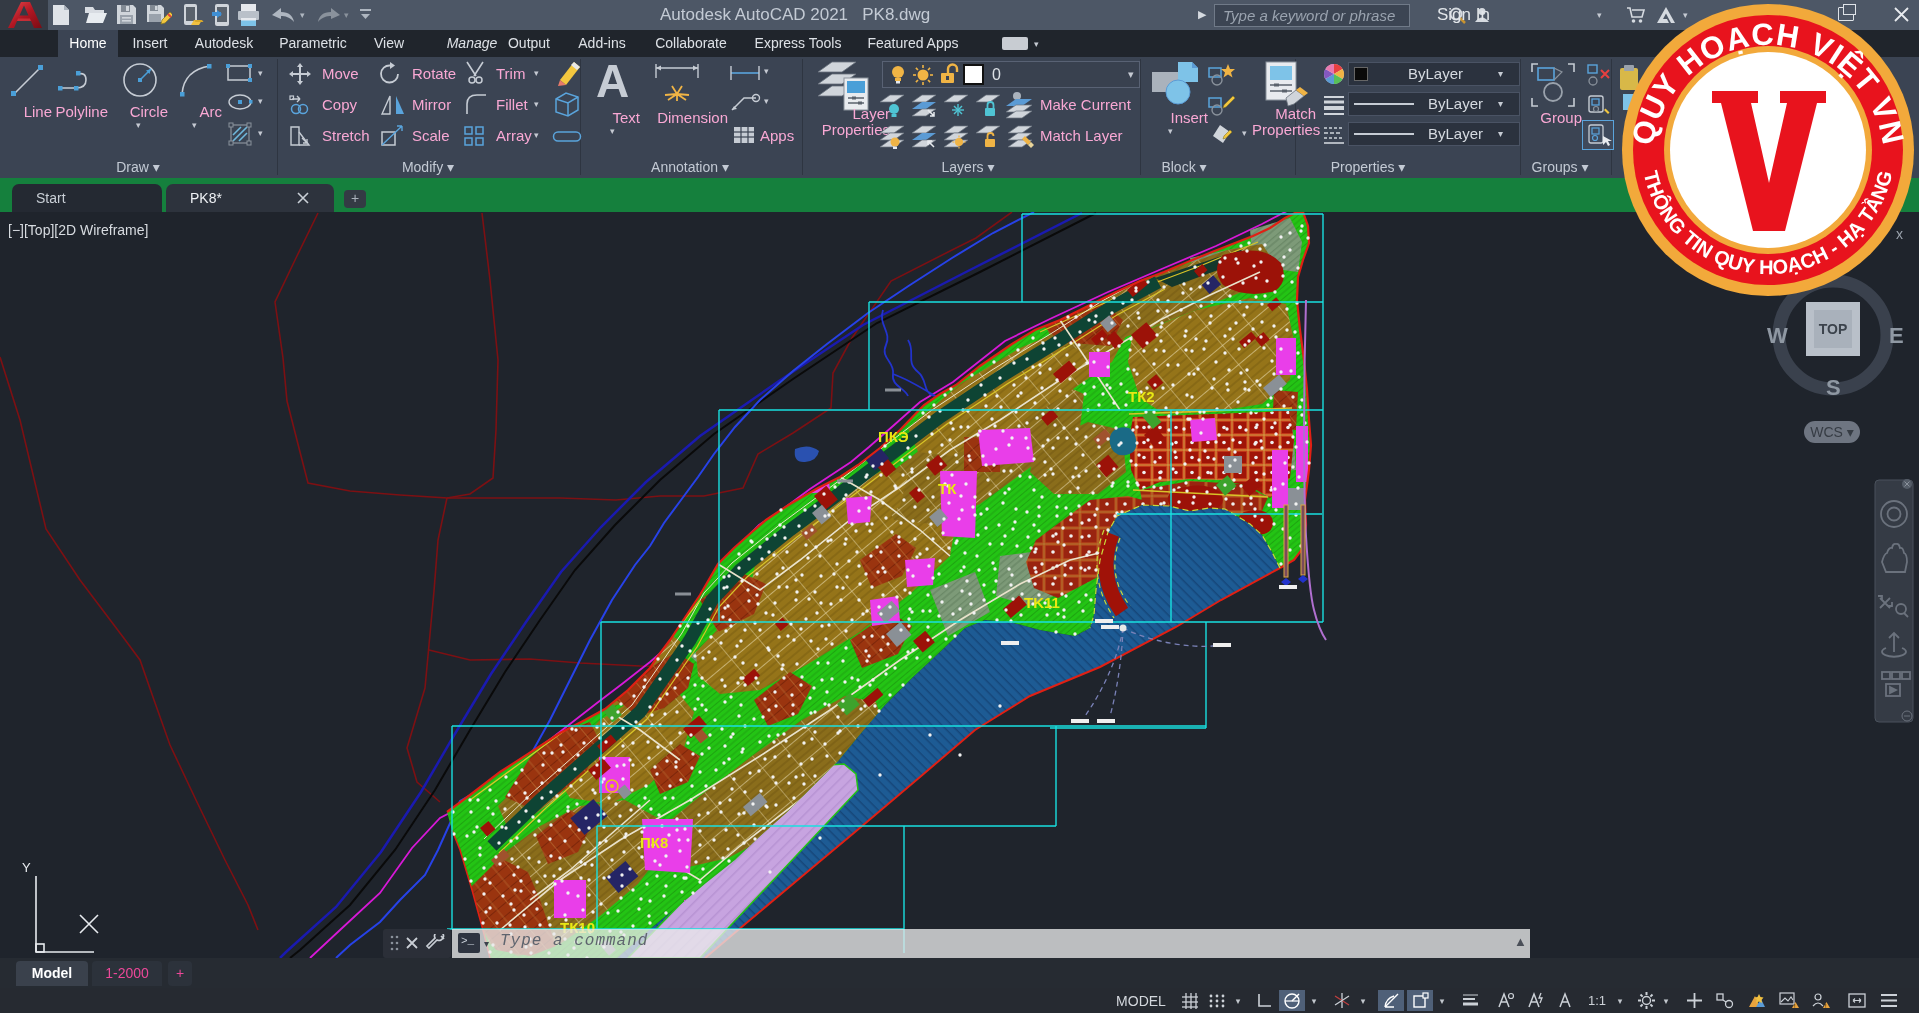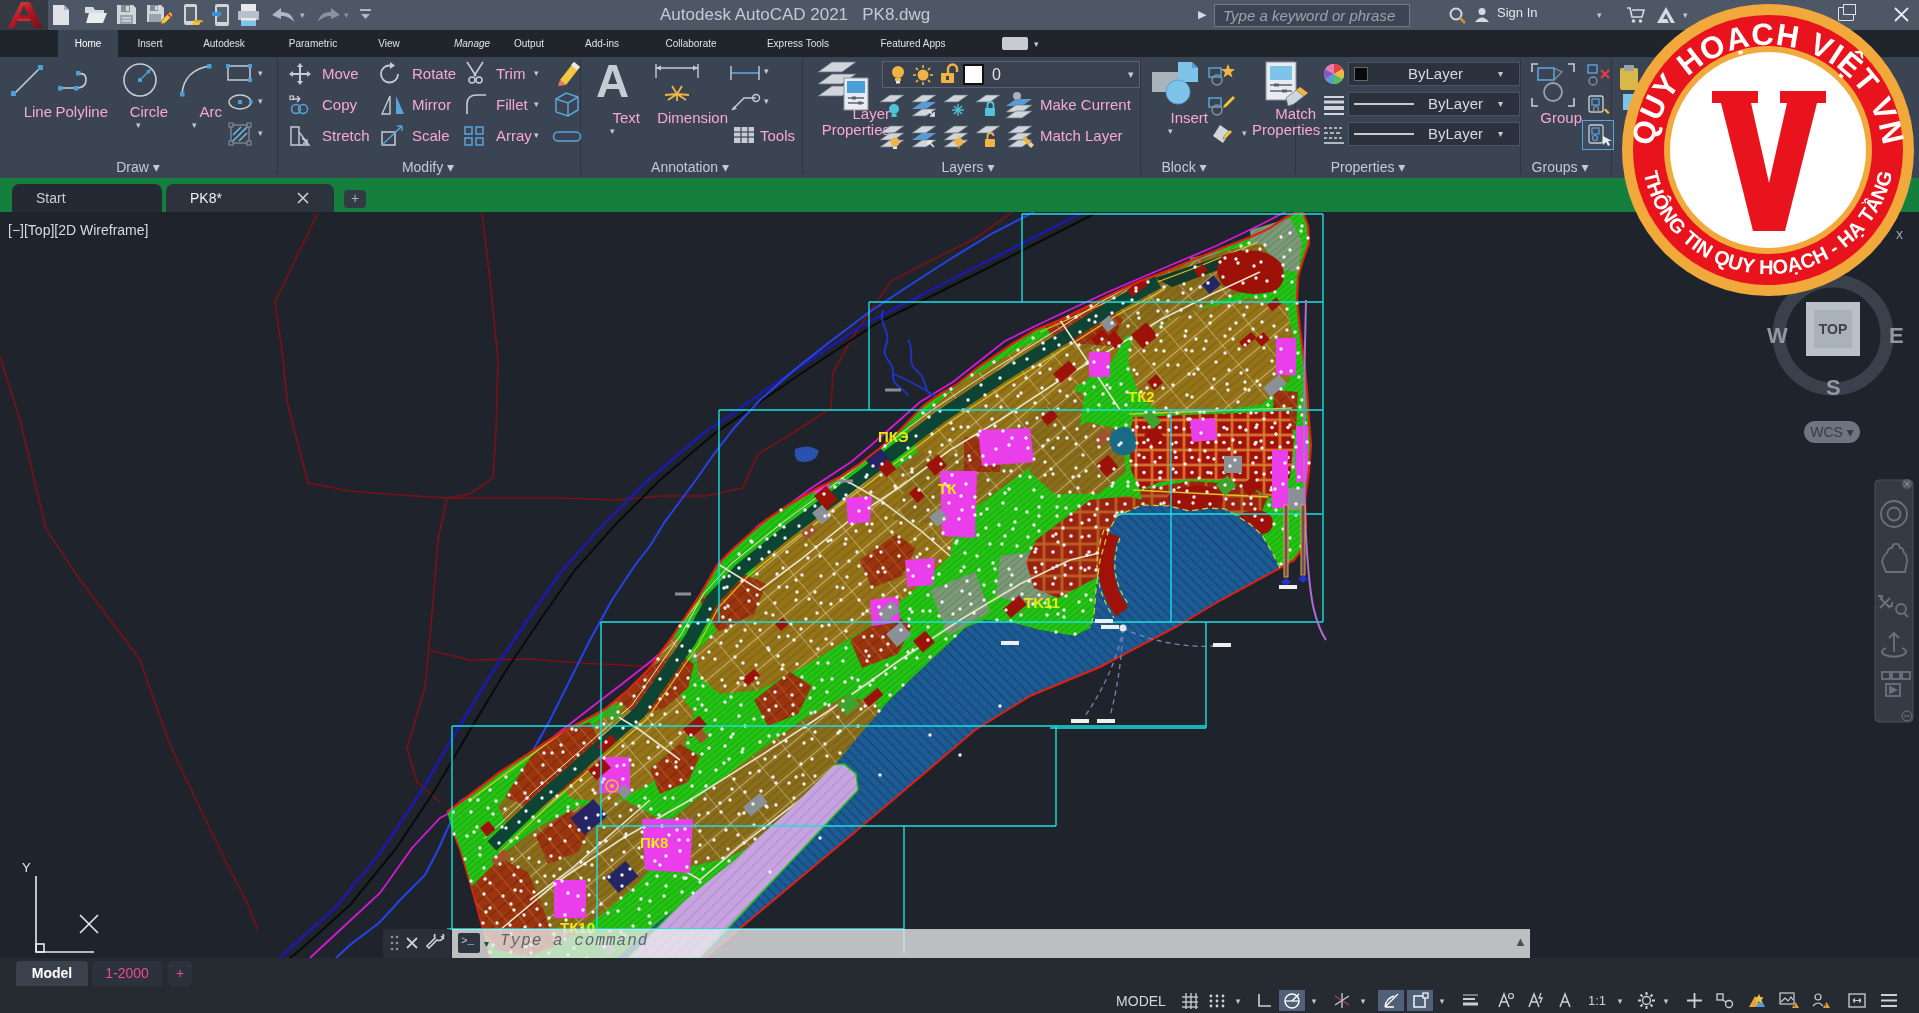--- a/index.html
+++ b/index.html
@@ -3,21 +3,21 @@
 <style>
 *{margin:0;padding:0;box-sizing:border-box}
 html,body{width:1919px;height:1013px;overflow:hidden;background:#1f242c;
  font-family:"Liberation Sans",sans-serif;-webkit-font-smoothing:antialiased}
 .abs{position:absolute}
 #titlebar{position:absolute;left:0;top:0;width:1919px;height:30px;background:#4d5766}
 #qat{position:absolute;left:48px;top:0;width:1130px;height:30px}
 #applogo{position:absolute;left:0;top:0;width:48px;height:30px;background:#343a44;
  color:#c8102e;font-weight:bold;font-size:30px;text-align:center;line-height:30px}
 #menurow{position:absolute;left:0;top:30px;width:1919px;height:27px;background:#20252c}
-.mtab{position:absolute;top:0;height:27px;line-height:27px;color:#dde1e6;font-size:10px;text-align:center}
+.mtab{position:absolute;top:0;height:27px;line-height:27px;color:#dde1e6;font-size:14px;text-align:center}
 #ribbon{position:absolute;left:0;top:57px;width:1919px;height:121px;background:#3b4453}
 .psep{position:absolute;top:2px;width:1px;height:116px;background:#2e3541}
 .pname{position:absolute;top:100px;height:21px;line-height:21px;color:#c3cad4;font-size:14px;text-align:center;width:120px}
 .rlabel{position:absolute;color:#f9a8d4;font-size:15px;line-height:16px}
 .rlabel.c{text-align:right}
 #filetabs{position:absolute;left:0;top:178px;width:1919px;height:34px;background:#15803d}
 .ftab{position:absolute;top:6px;height:28px;border-radius:7px 7px 0 0;font-size:14px;color:#c9cfd6;line-height:28px}
 #canvas{position:absolute;left:0;top:212px;width:1919px;height:746px;background:#1f242c;overflow:hidden}
 #modelrow{position:absolute;left:0;top:958px;width:1919px;height:30px;background:#262b32}
 .mtab2{position:absolute;top:3px;height:25px;line-height:25px;font-size:14px;color:#ec4899;text-align:center;border-radius:4px 4px 0 0}
@@ -101,21 +101,21 @@
 <div class="abs" style="left:1198px;top:8px;color:#d5dae0;font-size:11px">▶</div>
 <div class="abs" style="left:1214px;top:4px;width:196px;height:23px;background:#3c4553;border:1px solid #707a88;color:#9aa3af;font-style:italic;font-size:15px;line-height:21px;padding-left:8px">Type a keyword or phrase</div>
 <svg class="abs" style="left:1448px;top:6px" width="19" height="19" viewBox="0 0 19 19">
 <circle cx="8" cy="8" r="5.5" fill="none" stroke="#d5dae0" stroke-width="2"></circle>
     <line x1="12" y1="12" x2="17" y2="17" stroke="#c89432" stroke-width="2.5"></line>
   </svg>
 <svg class="abs" style="left:1473px;top:6px" width="18" height="18" viewBox="0 0 18 18">
 <circle cx="9" cy="5.5" r="3.5" fill="#d5dae0"></circle>
     <path d="M2 16 q7 -9 14 0z" fill="#d5dae0"></path>
   </svg>
-<div class="abs" style="left:1497px;top:5px;color:#e2e6ea;font-size:13px">Sign In</div>
+<div class="abs" style="left:1437px;top:5px;color:#e2e6ea;font-size:17px">Sign In</div>
 <div class="abs" style="left:1597px;top:10px;color:#c5cad2;font-size:9px">▾</div>
 <svg class="abs" style="left:1626px;top:6px" width="20" height="18" viewBox="0 0 20 18">
 <path d="M1 2 h3 l2 9 h10 l2 -7 h-12" fill="none" stroke="#d5dae0" stroke-width="1.6"></path>
 <circle cx="7.5" cy="15" r="1.8" fill="#d5dae0"></circle>
     <circle cx="14.5" cy="15" r="1.8" fill="#d5dae0"></circle>
   </svg>
 <svg class="abs" style="left:1655px;top:5px" width="22" height="20" viewBox="0 0 22 20">
 <path d="M2 18 L11 2 L20 18 h-4 L11 8.5 L8 14 h4 l2 4z" fill="#d5dae0"></path>
   </svg>
 <div class="abs" style="left:1683px;top:10px;color:#c5cad2;font-size:9px">▾</div>
@@ -296,21 +296,21 @@
 <div class="abs" style="left:764px;top:39px;color:#c5cad2;font-size:9px">▾</div>
 <svg class="abs" style="left:732px;top:67px" width="24" height="22" viewBox="0 0 24 22">
 <rect x="2" y="3" width="20" height="16" fill="#c6ccd4"></rect>
       <g stroke="#3b4453" stroke-width="1.2">
         <line x1="2" y1="8" x2="22" y2="8"></line>
         <line x1="2" y1="13" x2="22" y2="13"></line>
         <line x1="9" y1="3" x2="9" y2="19"></line>
         <line x1="16" y1="3" x2="16" y2="19"></line>
       </g>
     </svg>
-<div class="rlabel" style="left:760px;top:71px">Tools</div>
+<div class="rlabel" style="left:760px;top:71px">Apps</div>
 <svg class="abs" style="left:816px;top:3px" width="56" height="54" viewBox="0 0 56 54">
 <g fill="#d0d5db" stroke="#6a727e" stroke-width=".8">
 <path d="M2 12 L16 2 L40 2 L26 12z"></path>
         <path d="M2 24 L16 14 L40 14 L26 24z"></path>
         <path d="M2 36 L16 26 L40 26 L26 36z"></path>
       </g>
 <rect x="28" y="18" width="24" height="32" fill="#e8ebef" stroke="#8a929c"></rect>
 <rect x="31" y="21" width="18" height="12" fill="#4a9fd8"></rect>
 <line x1="32" y1="38" x2="48" y2="38" stroke="#5a626c" stroke-width="1.5"></line>
       <line x1="32" y1="43" x2="48" y2="43" stroke="#5a626c" stroke-width="1.5"></line>

